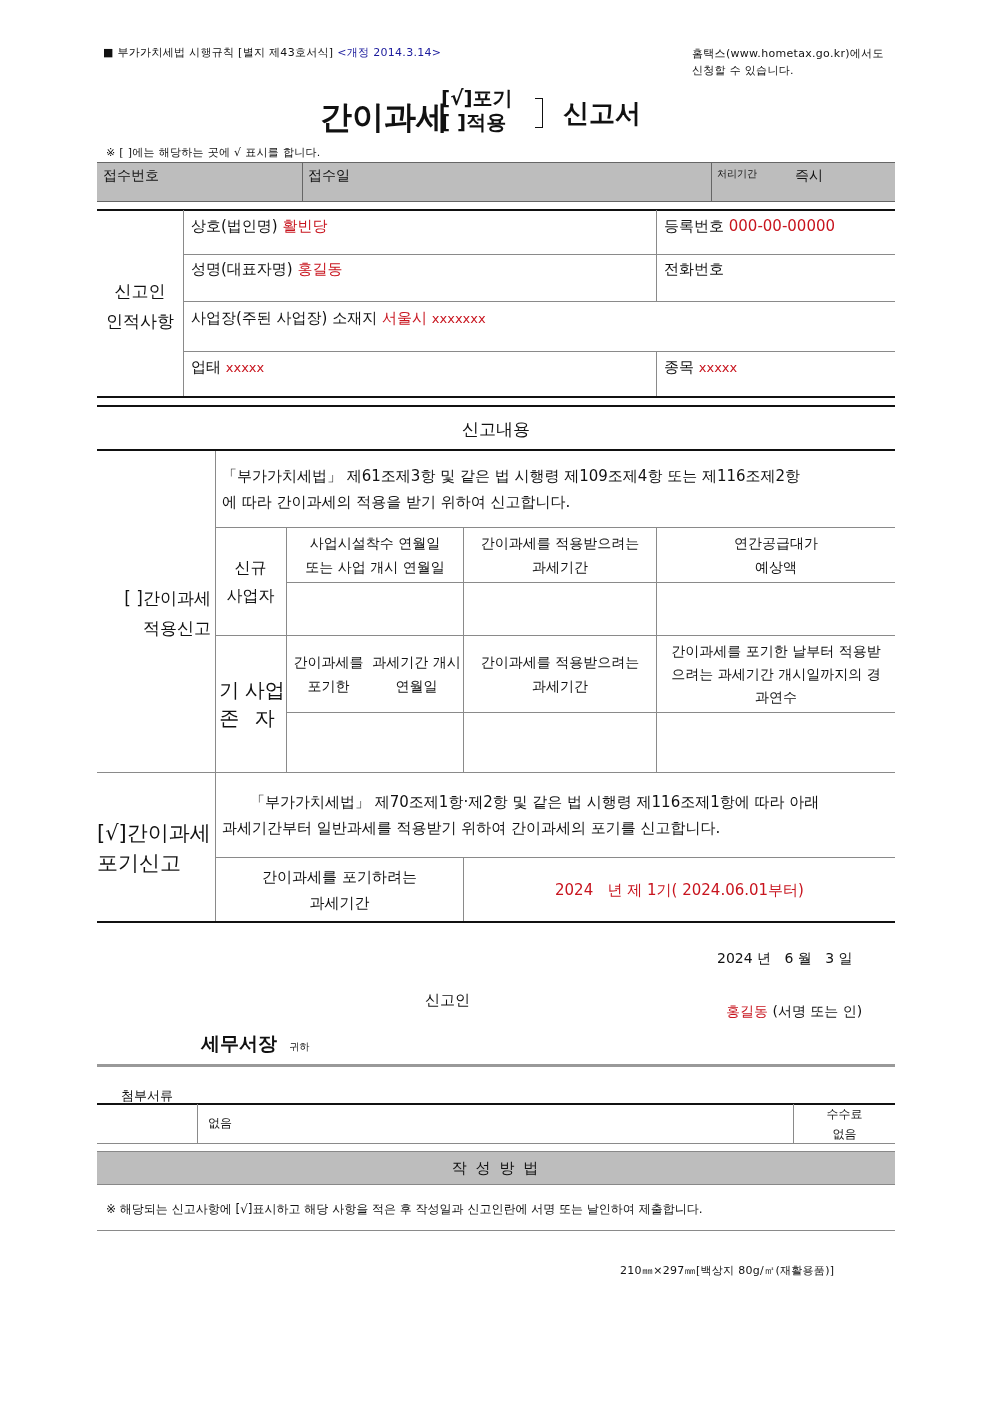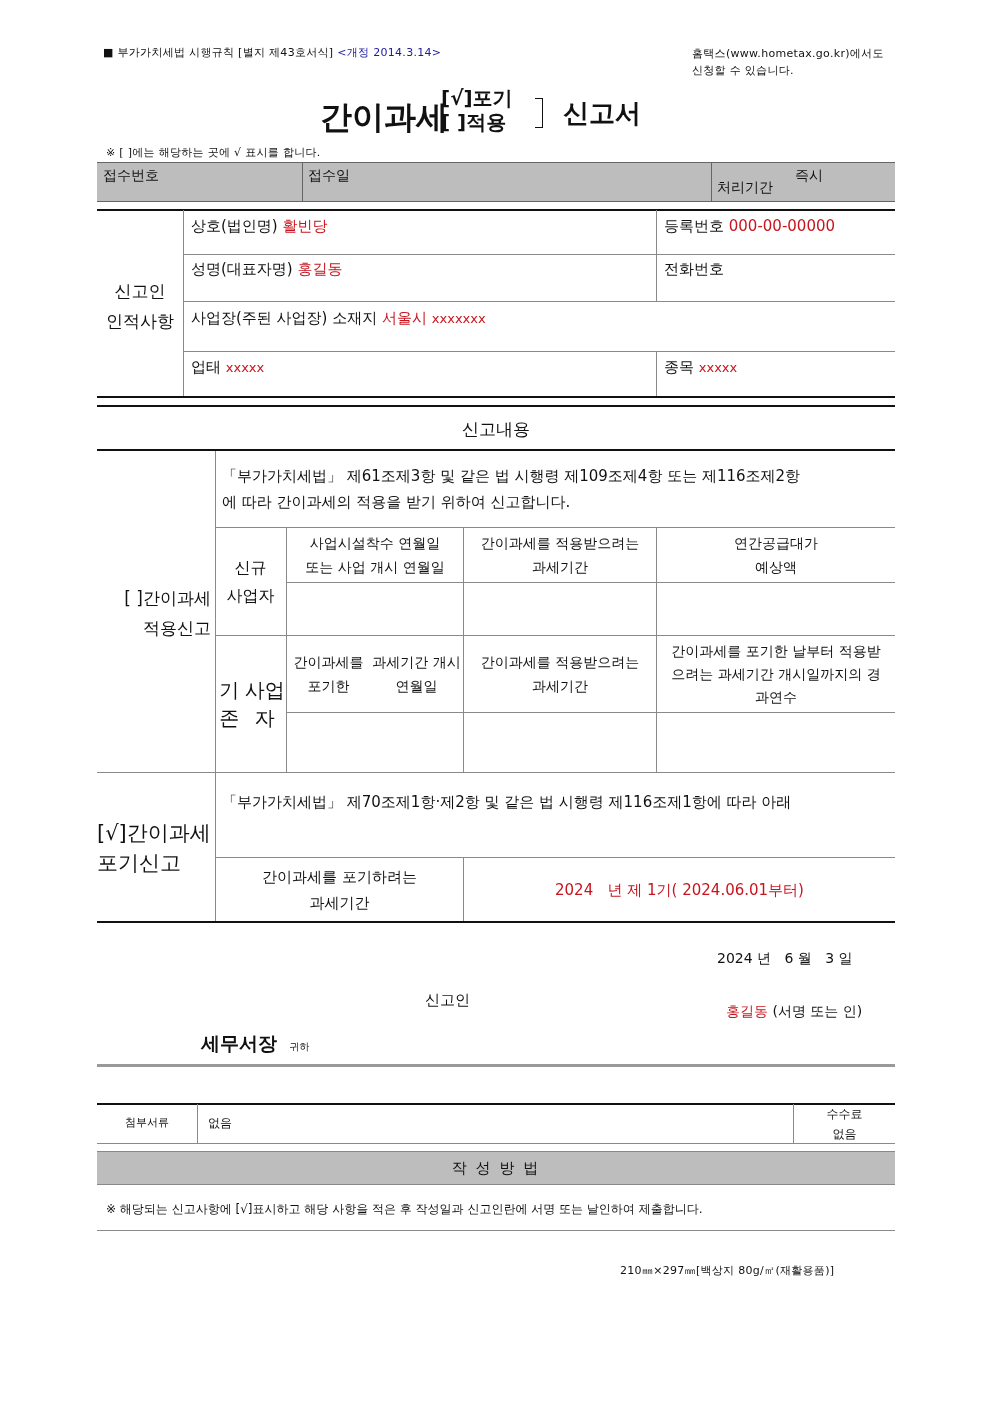--- a/index.html
+++ b/index.html
@@ -39,21 +39,21 @@
   <span class="abs" style="left:243px; top:8px; font-size:26px; font-weight:bold;">신고서</span>
 </div>
 
 <div class="abs small" style="left:106px; top:145px;">※ [ ]에는 해당하는 곳에 √ 표시를 합니다.</div>
 
 <div class="abs" style="left:97px; top:162px; width:798px; height:40px; background:#bdbdbd; border-top:1.5px solid #666; border-bottom:1.5px solid #666;">
   <div class="vline" style="left:205px; top:0; height:38px; background:#666;"></div>
   <div class="vline" style="left:614px; top:0; height:38px; background:#666;"></div>
   <span class="abs" style="left:6px; top:4px; font-size:14px;">접수번호</span>
   <span class="abs" style="left:211px; top:4px; font-size:14px;">접수일</span>
-  <span class="abs" style="left:620px; top:4px; font-size:14px;margin-top:12px;">처리기간</span>
+  <span class="abs" style="left:620px; top:4px; font-size:10px;">처리기간</span>
   <span class="abs" style="left:698px; top:4px; font-size:14px;">즉시</span>
 </div>
 
 <div class="hline hthick" style="top:209px;"></div>
 <div class="vline" style="left:183px; top:210px; height:187px;"></div>
 <div class="vline" style="left:656px; top:210px; height:91px;"></div>
 <div class="vline" style="left:656px; top:351px; height:46px;"></div>
 <div class="abs hthin" style="left:183px; width:712px; top:254px;"></div>
 <div class="abs hthin" style="left:183px; width:712px; top:301px;"></div>
 <div class="abs hthin" style="left:183px; width:712px; top:351px;"></div>
@@ -159,21 +159,22 @@
 <div class="box" style="left:464px; top:713px; width:192px; height:59px;"></div>
 <div class="box" style="left:657px; top:713px; width:238px; height:59px;"></div>
 
 <div class="hline hthin" style="top:772px;"></div>
 
 <div class="abs" style="left:97px; top:818px; width:114px; text-align:left; font-size:21px; line-height:30px;">
   <div>[√]간이과세</div>
   <div>포기신고</div>
 </div>
 <div class="abs" style="left:222px; top:789px; width:668px; font-size:15px; line-height:26px;">
-  <div style="white-space:nowrap;">「부가가치세법」 제70조제1항·제2항 및 같은 법 시행령 제116조제1항에 따라 아래</div>
+  <div style="white-space:nowrap;margin-left:28px;">「부가가치세법」 제70조제1항·제2항 및 같은 법 시행령 제116조제1항에 따라 아래</div>
+  <div style="white-space:nowrap;">과세기간부터 일반과세를 적용받기 위하여 간이과세의 포기를 신고합니다.</div>
 </div>
 <div class="abs hthin" style="left:215px; width:680px; top:857px;"></div>
 <div class="vline" style="left:463px; top:857px; height:65px;"></div>
 <div class="box" style="left:216px; top:858px; width:247px; height:64px; flex-direction:column; font-size:15px; line-height:26px;">
   <div>간이과세를 포기하려는</div>
   <div>과세기간</div>
 </div>
 <div class="box red" style="left:464px; top:858px; width:431px; height:64px; font-size:15px; white-space:pre;">2024   년 제 1기( 2024.06.01부터)</div>
 
 <div class="hline hthick" style="top:921px;"></div>
@@ -186,21 +187,21 @@
 </div>
 <div class="abs" style="left:201px; top:1031px;">
   <span style="font-size:19px; font-weight:bold;">세무서장</span>
   <span style="font-size:10px; margin-left:8px;">귀하</span>
 </div>
 <div class="hline" style="top:1064px; height:3px; background:#999;"></div>
 
 <div class="hline hthick" style="top:1103px; height:1.5px;"></div>
 <div class="vline" style="left:197px; top:1104px; height:39px;"></div>
 <div class="vline" style="left:793px; top:1104px; height:39px;"></div>
-<div class="abs center" style="left:97px; top:1115px; width:100px; font-size:11px;">첨부서류</div>
+<div class="abs center" style="left:97px; top:1087px; width:100px; font-size:13px;">첨부서류</div>
 <div class="abs" style="left:208px; top:1115px; font-size:12px;">없음</div>
 <div class="abs center" style="left:794px; top:1104px; width:101px; font-size:12px; line-height:20px;">
   <div>수수료</div>
   <div>없음</div>
 </div>
 <div class="hline hthin" style="top:1143px;"></div>
 
 <div class="abs" style="left:97px; top:1151px; width:798px; height:34px; background:#bdbdbd; border-top:1.5px solid #888; border-bottom:1.5px solid #888; display:flex; align-items:center; justify-content:center; font-size:15px; letter-spacing:2px;">작 성 방 법</div>
 <div class="abs" style="left:106px; top:1201px; font-size:12px; white-space:nowrap;">※ 해당되는 신고사항에 [√]표시하고 해당 사항을 적은 후 작성일과 신고인란에 서명 또는 날인하여 제출합니다.</div>
 <div class="hline hthin" style="top:1230px;"></div>

